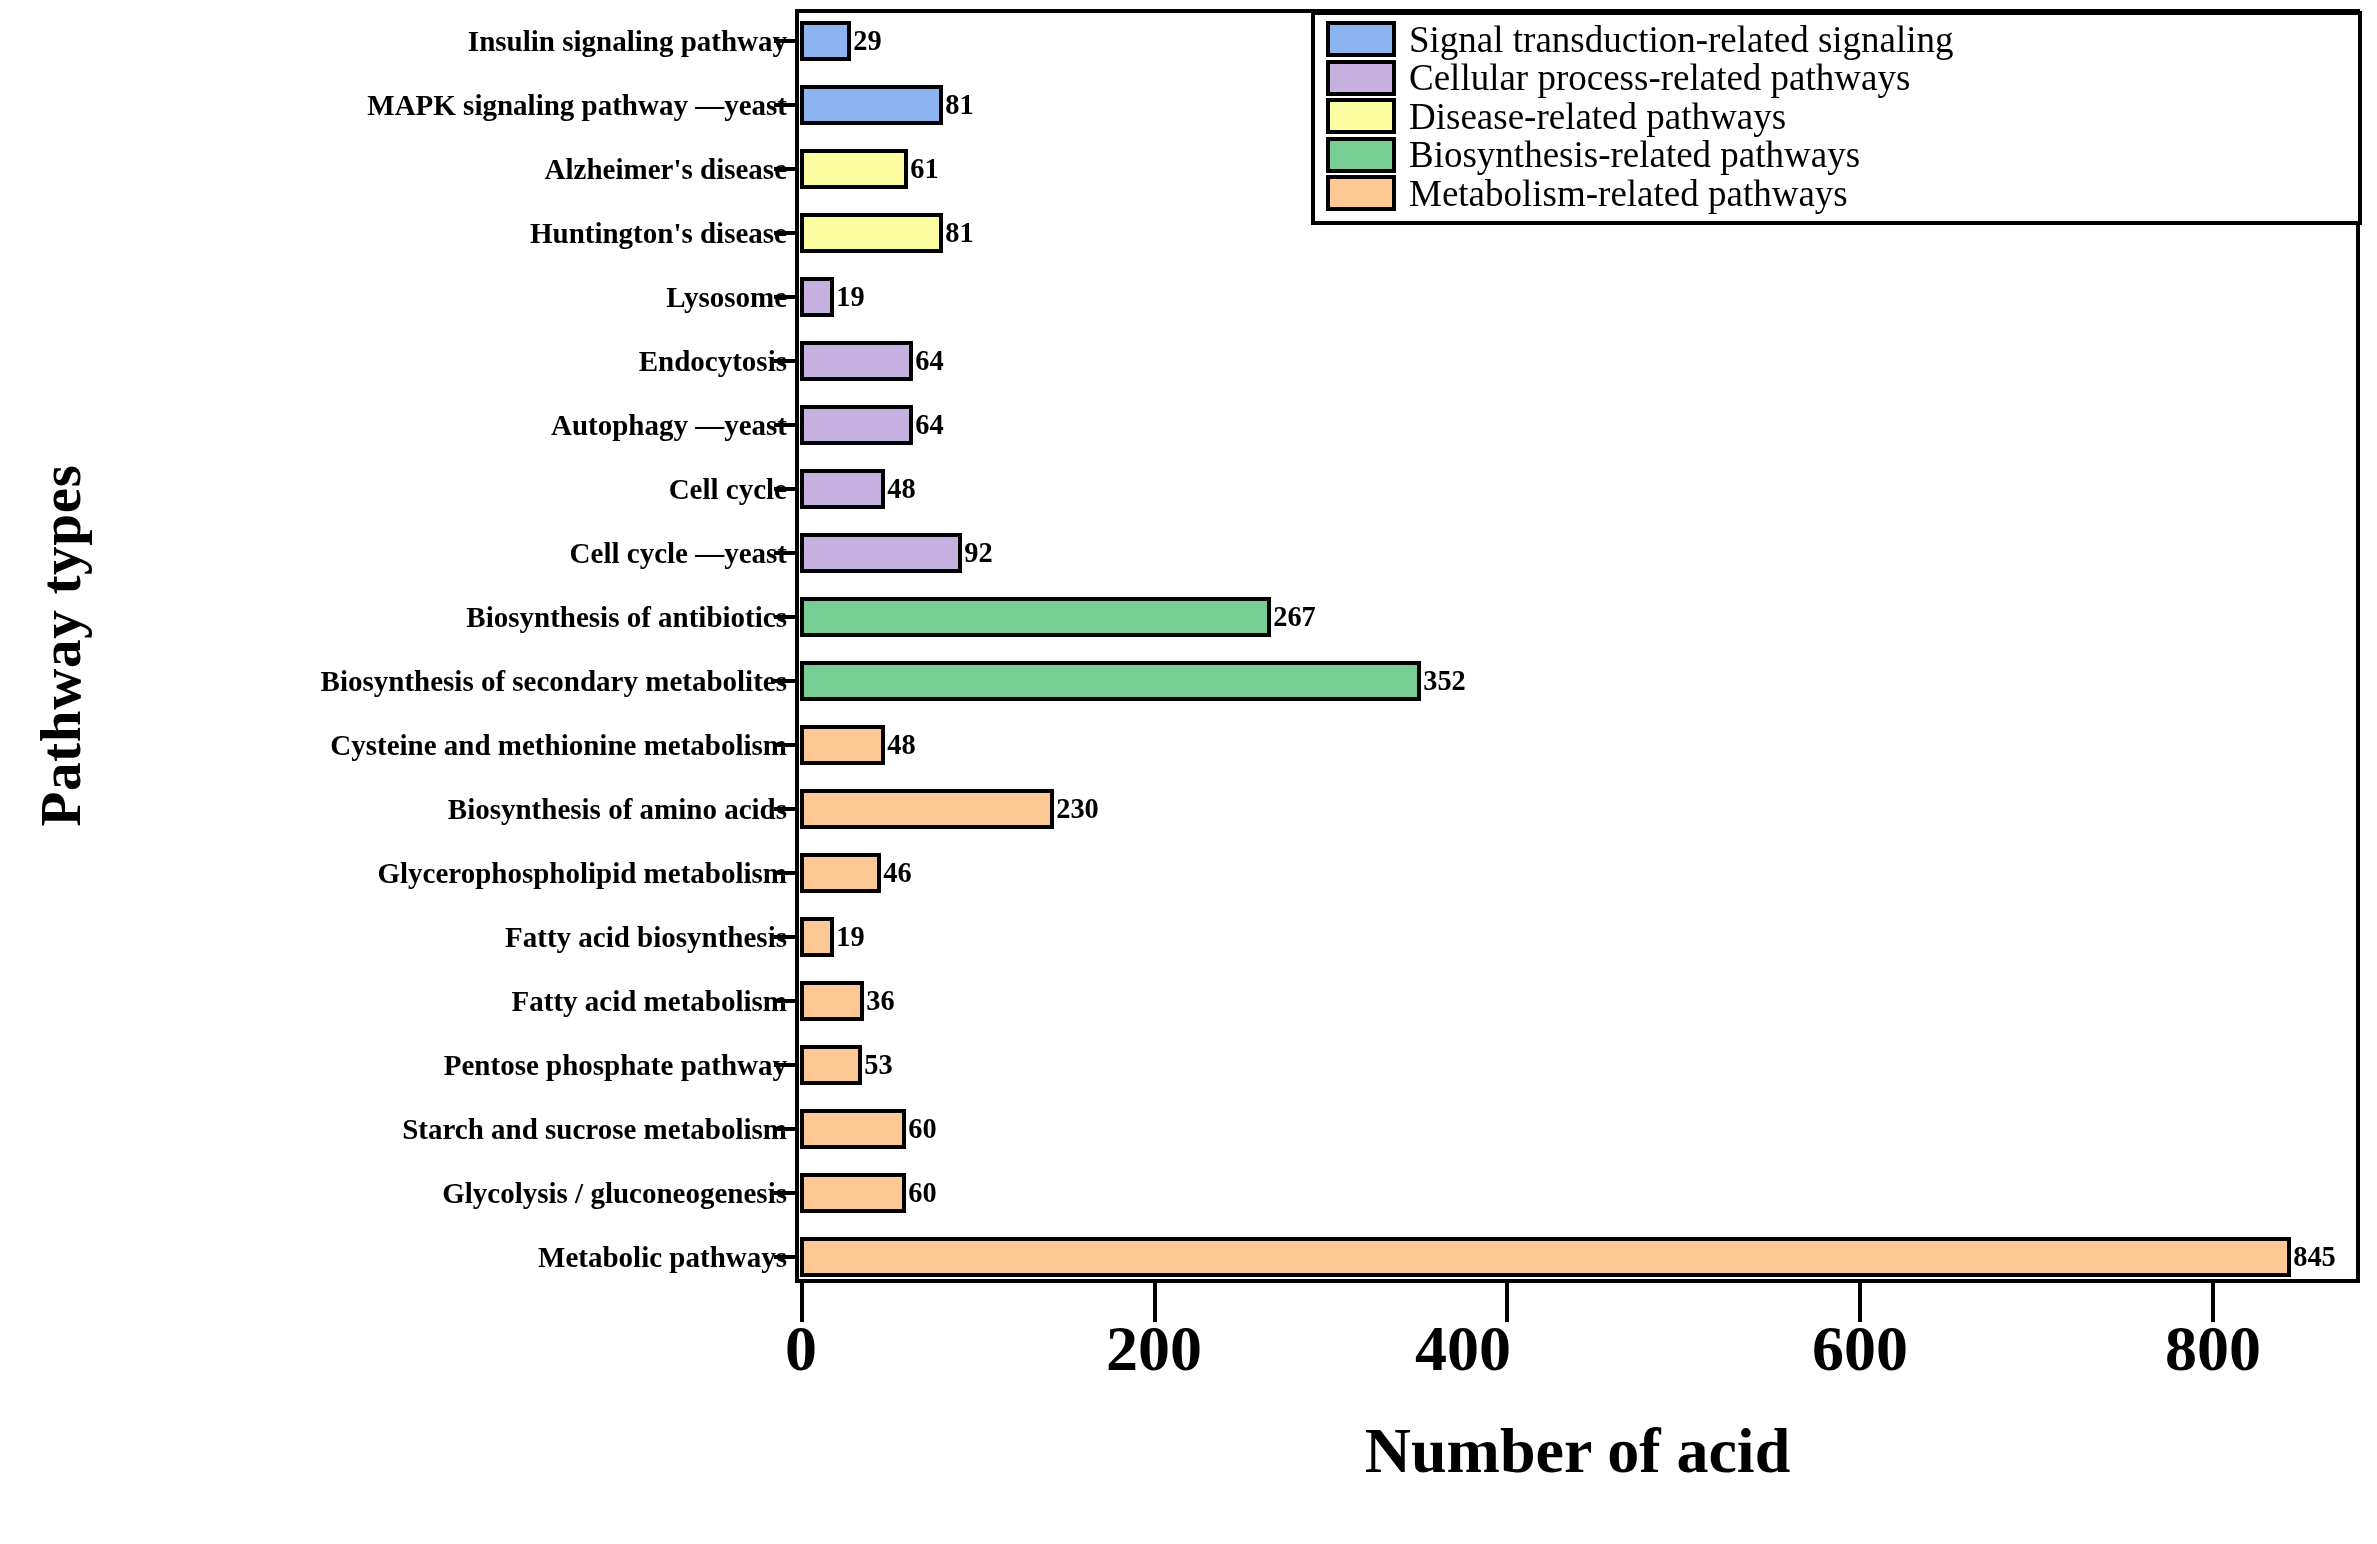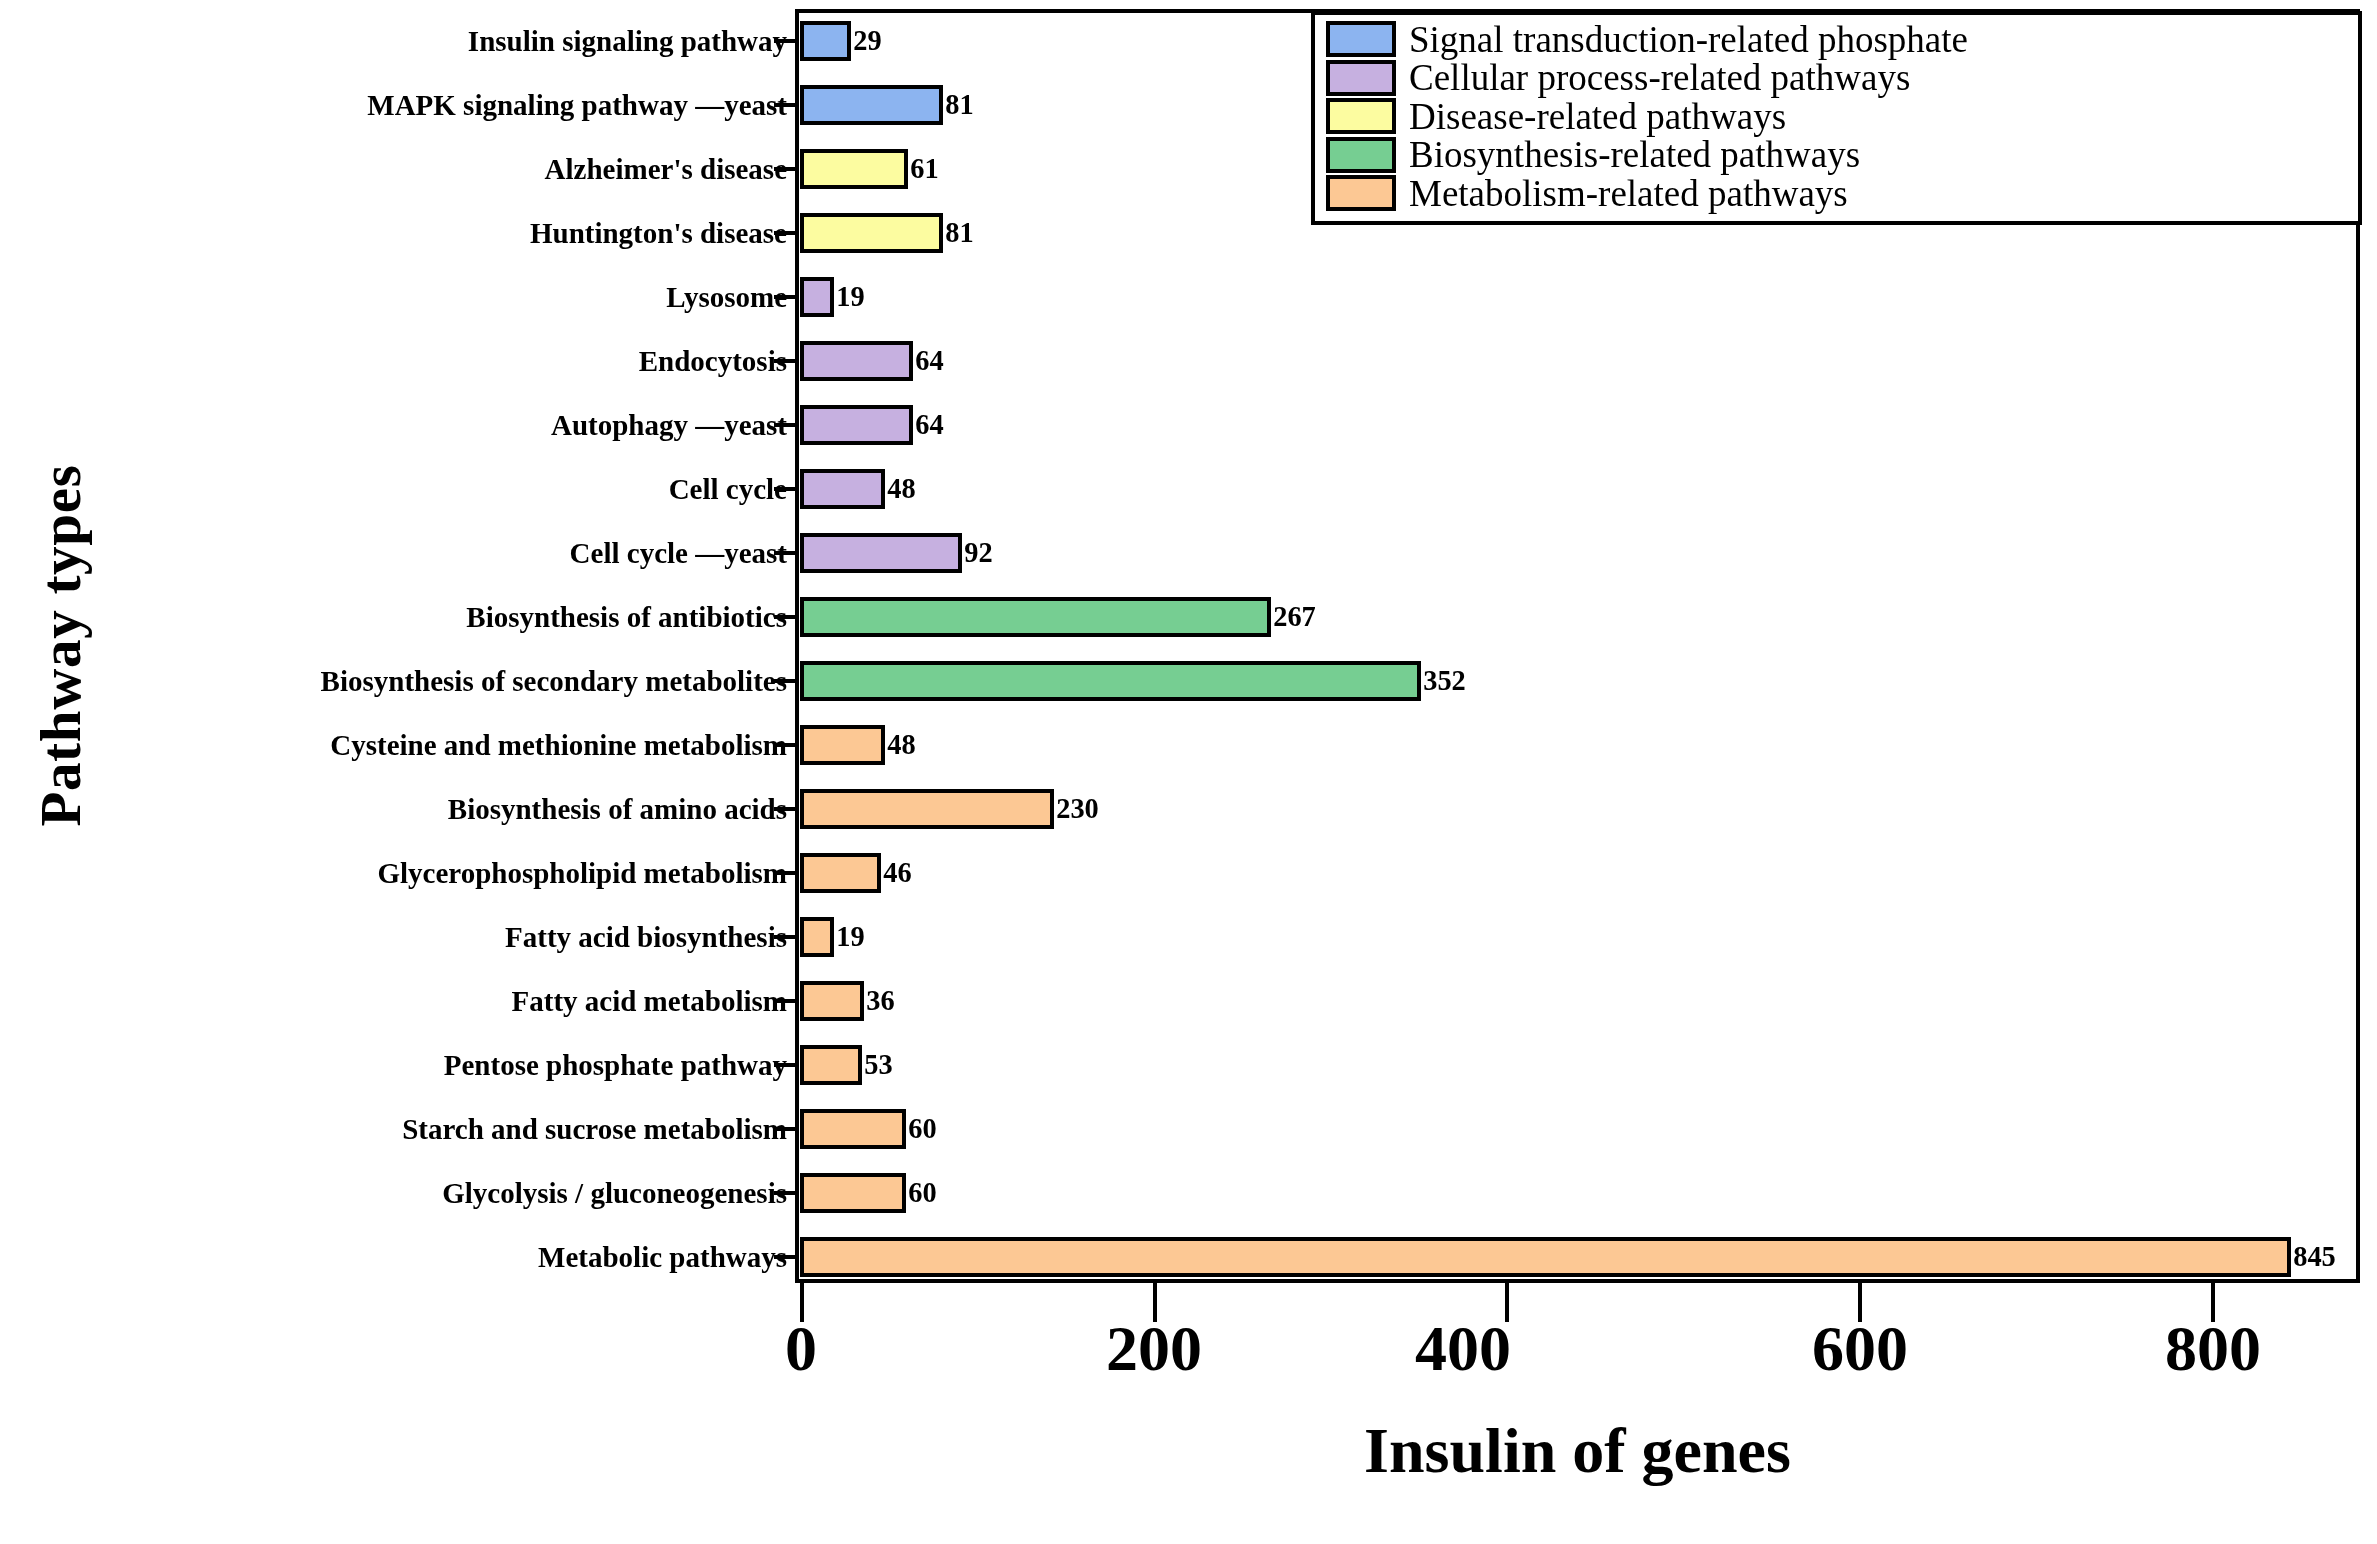--- a/index.html
+++ b/index.html
@@ -254,26 +254,26 @@
       <div class="xtick" style="left: 2211px;"></div>
     </div>
   <div class="xlabels" id="xlabels">
       <div class="xlabel" style="left: 801px;">0</div>
       <div class="xlabel" style="left: 1154px;">200</div>
       <div class="xlabel" style="left: 1463px;">400</div>
       <div class="xlabel" style="left: 1860px;">600</div>
       <div class="xlabel" style="left: 2213px;">800</div>
     </div>
 
-  <div class="xtitle">Insulin of genes</div>
+  <div class="xtitle">Number of acid</div>
 
   <div class="legend" id="legend">
       <div class="legrow">
         <div class="legswatch" style="background: rgb(140, 180, 240);"></div>
-        <div class="legtext">Signal transduction-related phosphate</div>
+        <div class="legtext">Signal transduction-related signaling</div>
       </div>
       <div class="legrow">
         <div class="legswatch" style="background: rgb(198, 176, 224);"></div>
         <div class="legtext">Cellular process-related pathways</div>
       </div>
       <div class="legrow">
         <div class="legswatch" style="background: rgb(252, 252, 160);"></div>
         <div class="legtext">Disease-related pathways</div>
       </div>
       <div class="legrow">

